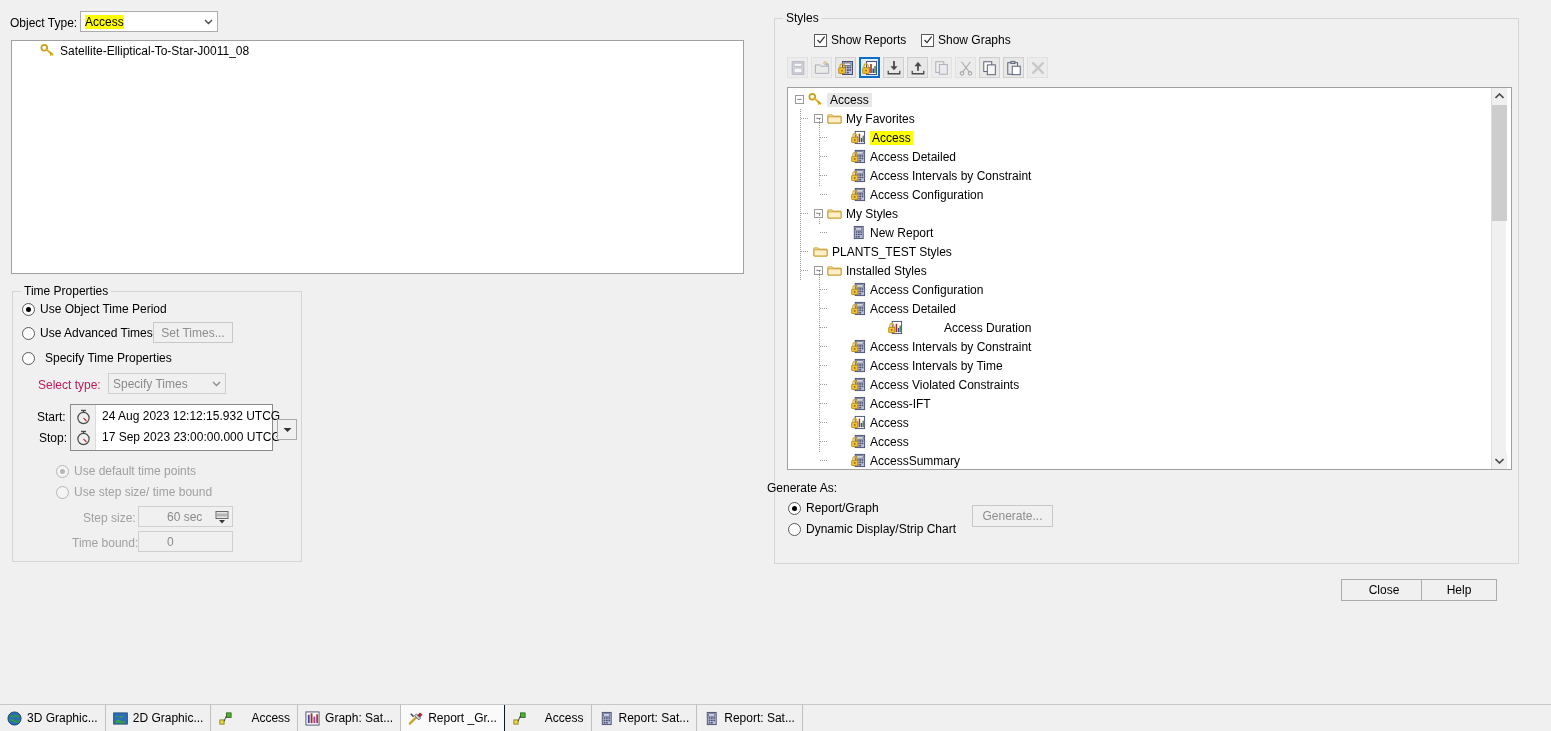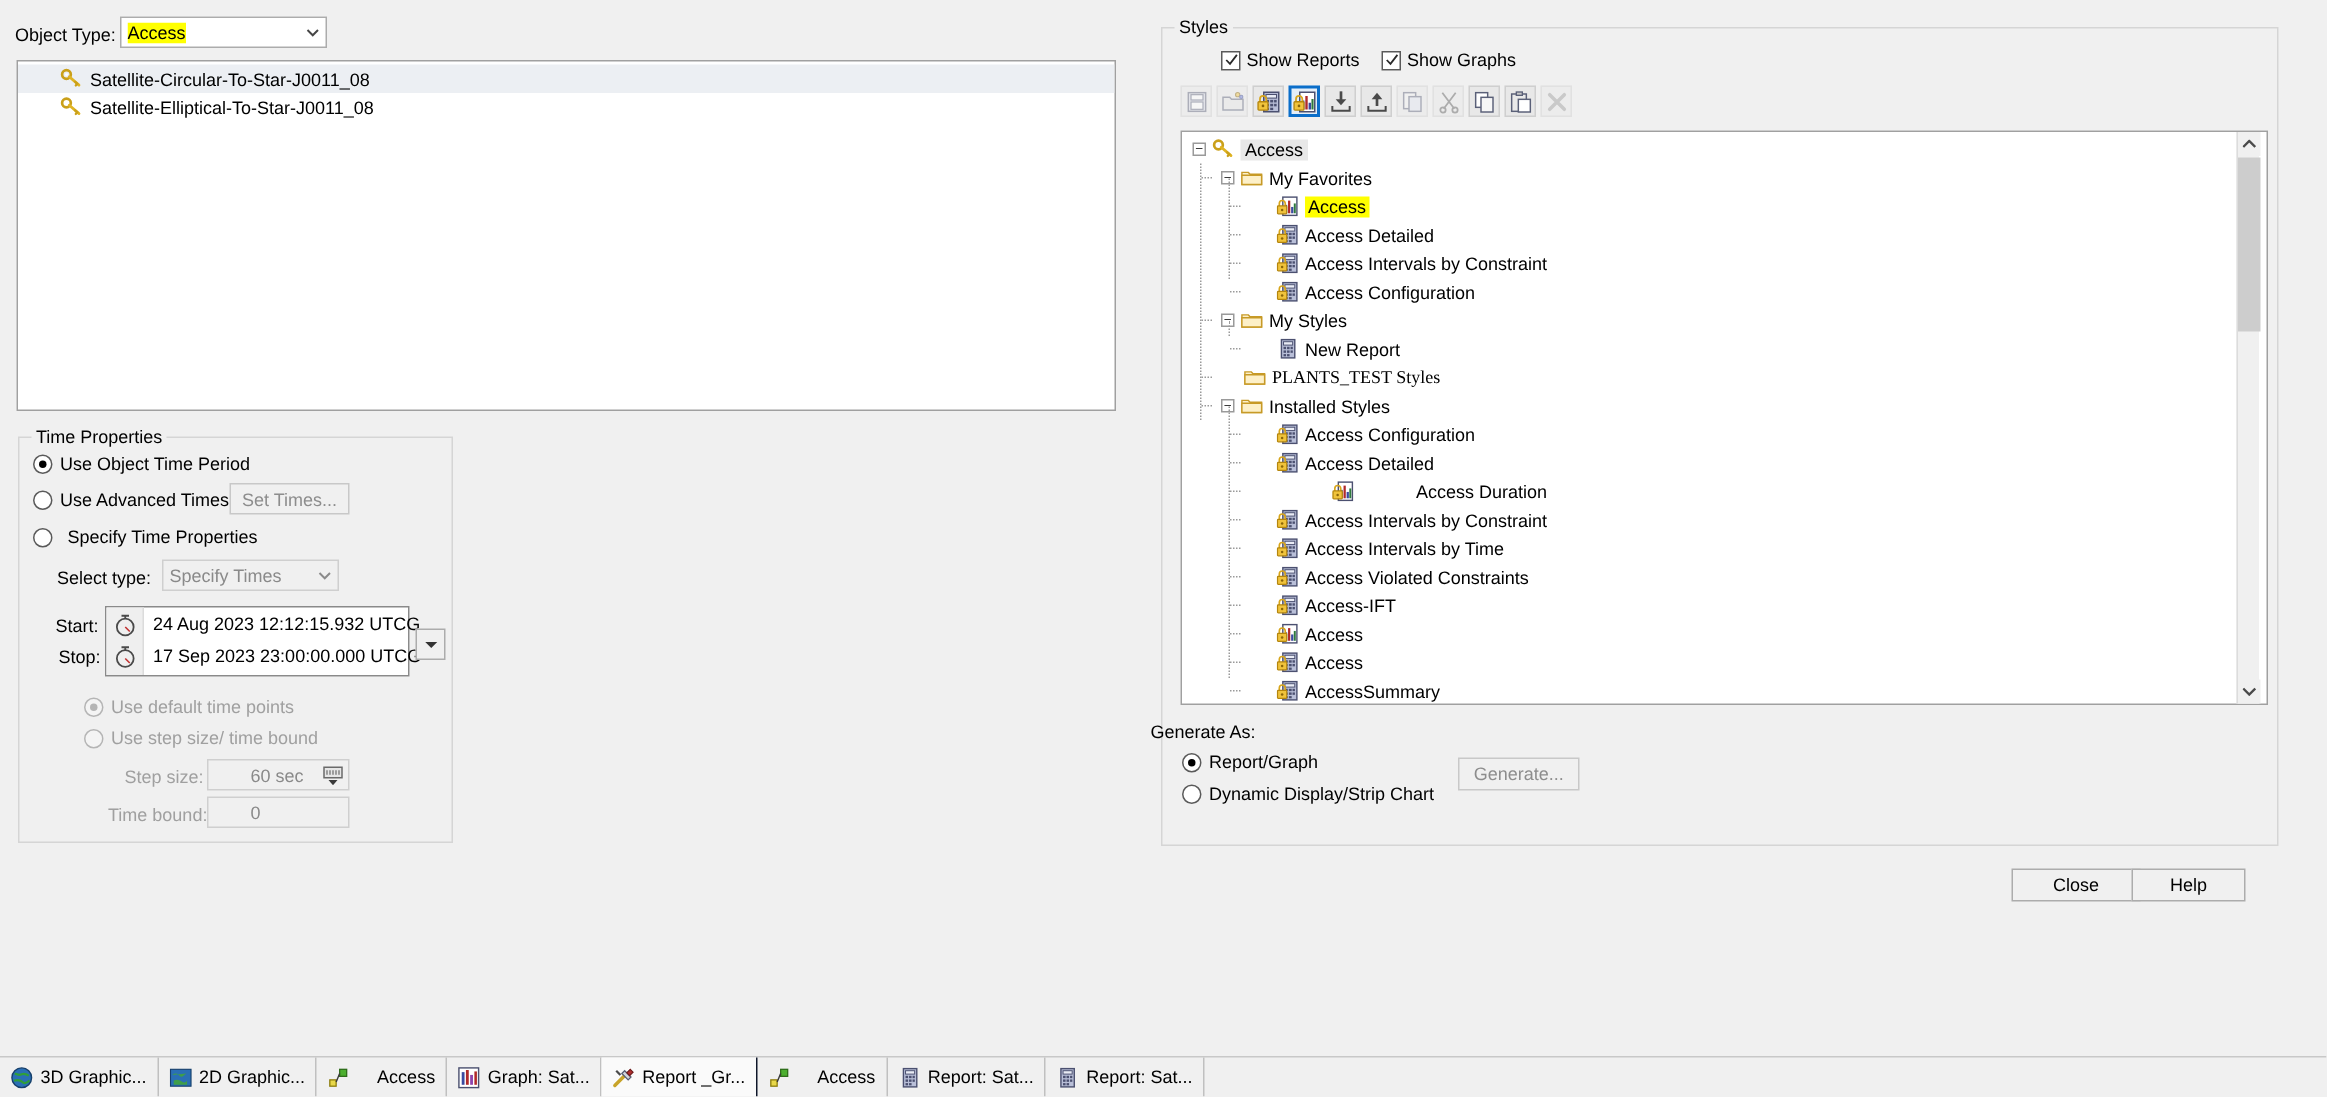--- a/index.html
+++ b/index.html
@@ -145,40 +145,29 @@
   <div class="combo" id="objTypeCombo" style="left:80px;top:11px;width:138px;height:21px;">
     <span class="cv"><span class="hl">Access</span></span>
     <span class="arrow">
       <svg width="11" height="11" viewBox="0 0 11 11">
           <path d="M2 4 L5.5 7.5 L9 4" fill="none" stroke="#454545" stroke-width="1.3"></path>
         </svg>
     </span>
   </div>
 
   <div class="listpanel" id="objList" style="left:11px;top:40px;width:733px;height:234px;">
-      <div class="li sel" style="margin-top: 2px;">
+      <div class="li" style="margin-top: 0px;">
         <span>
           <svg width="15" height="15" viewBox="0 0 16 16">
             <circle cx="4.6" cy="5" r="3.1" fill="none" stroke="#caa01a" stroke-width="1.9"></circle>
             <circle cx="4.6" cy="5" r="1" fill="#fff"></circle>
             <path d="M6.6 6.6 L13.5 12.5" stroke="#e0b424" stroke-width="2" stroke-linecap="round"></path>
             <path d="M10.8 10.2 l1.6 1.4M12.2 11.6 l-1 1.2" stroke="#caa01a" stroke-width="1.6" stroke-linecap="round"></path>
           </svg>
         </span>
-        <span class="lbl">Satellite-Circular-To-Star-J0011_08</span>
-      </div>
-      <div class="li" style="margin-top: 0px;">
-        <span>
-          <svg width="15" height="15" viewBox="0 0 16 16">
-            <circle cx="4.6" cy="5" r="3.1" fill="none" stroke="#caa01a" stroke-width="1.9"></circle>
-            <circle cx="4.6" cy="5" r="1" fill="#fff"></circle>
-            <path d="M6.6 6.6 L13.5 12.5" stroke="#e0b424" stroke-width="2" stroke-linecap="round"></path>
-            <path d="M10.8 10.2 l1.6 1.4M12.2 11.6 l-1 1.2" stroke="#caa01a" stroke-width="1.6" stroke-linecap="round"></path>
-          </svg>
-        </span>
         <span class="lbl">Satellite-Elliptical-To-Star-J0011_08</span>
       </div>
     </div>
 
   <div class="groupbox" style="left:12px;top:291px;width:290px;height:271px;">
     <span class="gb-title">Time Properties</span>
   </div>
 
   <div class="radio on" style="left:22px;top:302px;">
     <span class="rdot"></span>
@@ -189,21 +178,21 @@
     <span class="rdot"></span>
     <span class="lbl">Use Advanced Times</span>
   </div>
   <div class="btn disabled" style="left:153px;top:322px;width:80px;height:21px;">Set Times...</div>
 
   <div class="radio" style="left:22px;top:351px;gap:10px;">
     <span class="rdot"></span>
     <span class="lbl">Specify Time Properties</span>
   </div>
 
-  <span class="lbl" style="position:absolute;left:38px;top:378px;color:#000000;">Select type:</span>
+  <span class="lbl" style="position:absolute;left:38px;top:378px;color:#be185d;">Select type:</span>
   <div class="combo disabled" style="left:108px;top:373px;width:118px;height:21px;">
     <span class="cv">Specify Times</span>
     <span class="arrow">
       <svg width="11" height="11" viewBox="0 0 11 11">
           <path d="M2 4 L5.5 7.5 L9 4" fill="none" stroke="#8a8a8a" stroke-width="1.3"></path>
         </svg>
     </span>
   </div>
 
   <span class="lbl" style="position:absolute;left:37px;top:410px;">Start:</span>
@@ -520,21 +509,21 @@
             <rect x="10" y="6.6" width="1.6" height="1.7" fill="#4b5070"></rect>
             <rect x="5" y="9.2" width="1.8" height="1.7" fill="#4b5070"></rect>
             <rect x="7.5" y="9.2" width="1.8" height="1.7" fill="#4b5070"></rect>
             <rect x="10" y="9.2" width="1.6" height="1.7" fill="#4b5070"></rect>
             <rect x="5" y="11.8" width="1.8" height="1.6" fill="#4b5070"></rect>
             <rect x="7.5" y="11.8" width="1.8" height="1.6" fill="#4b5070"></rect>
           </svg>
         </span>
         <span class="tlabel">New Report</span>
       </div>
-      <div class="tnode" style="position: absolute; left: 0px; top: 154px; height: 19px; padding-left: 26px; font-family: Liberation Serif, serif;">
+      <div class="tnode" style="position: absolute; left: 0px; top: 154px; height: 19px; padding-left: 10px;">
         <span style="width: 11px; flex: 0 0 auto;"></span>
         <span style="flex: 0 0 auto;">
           <svg width="15" height="15" viewBox="0 0 16 16">
             <path d="M1 4.2 h4.6 l1.2 1.3 H15 v7.3 H1 Z" fill="#fdf0c8" stroke="#c79a27" stroke-width="1"></path>
             <path d="M1 6.2 H15 v6.6 H1 Z" fill="#fdf0c8" stroke="#c79a27" stroke-width="1"></path>
           </svg>
         </span>
         <span class="tlabel">PLANTS_TEST Styles</span>
       </div>
       <div class="tnode" style="position: absolute; left: 0px; top: 173px; height: 19px; padding-left: 26px;">

